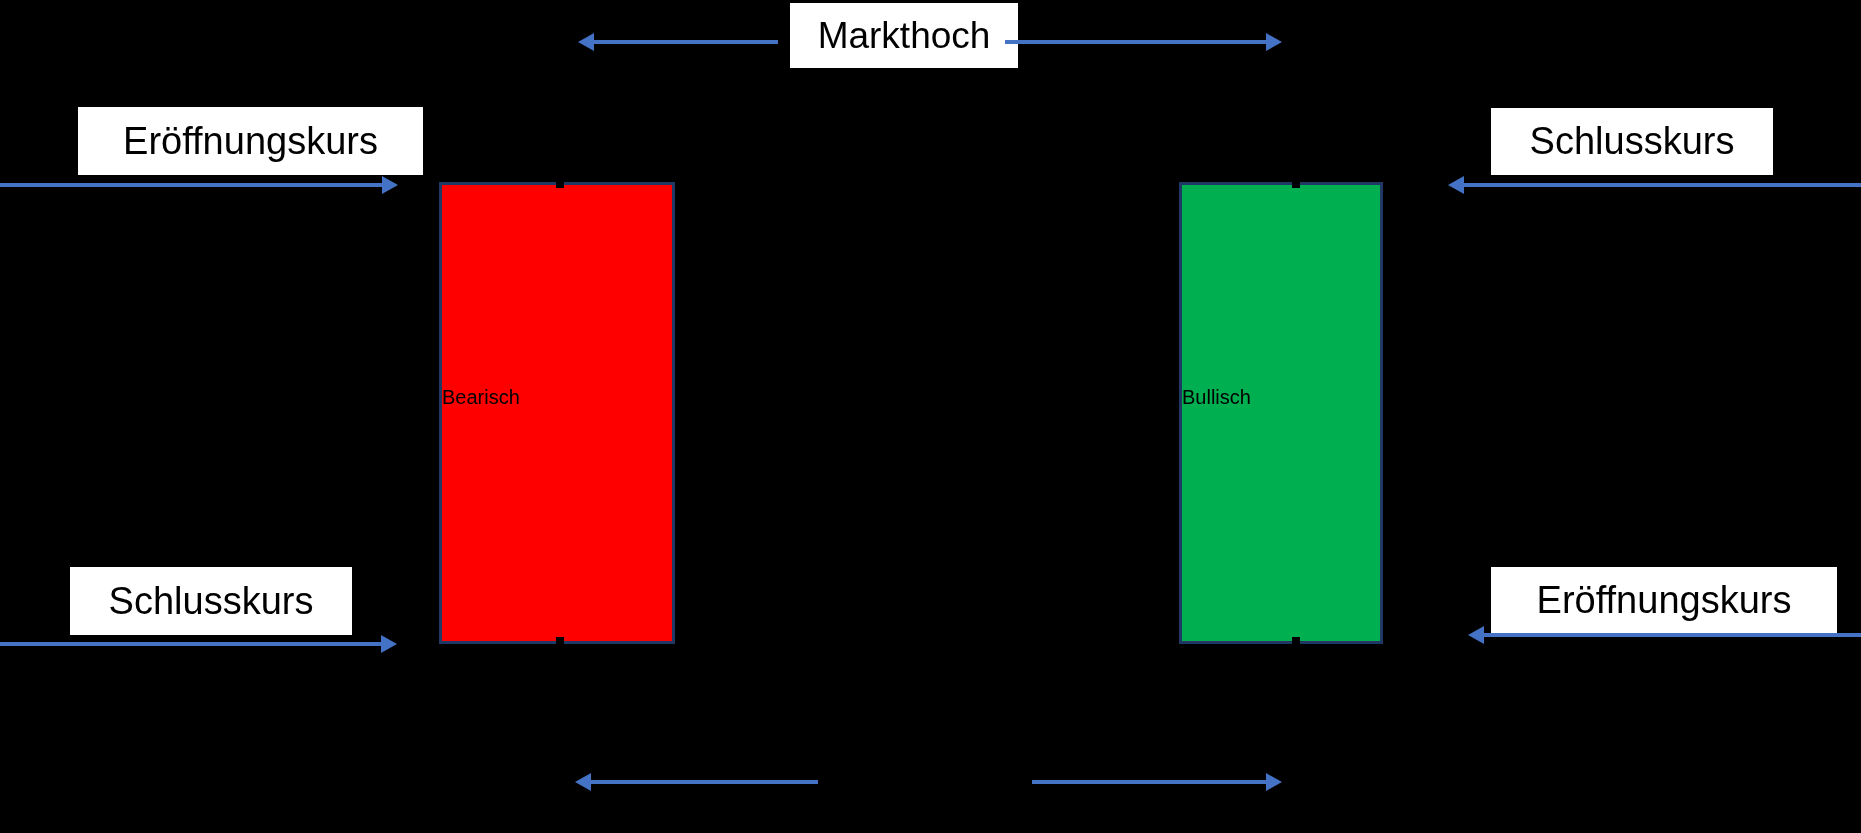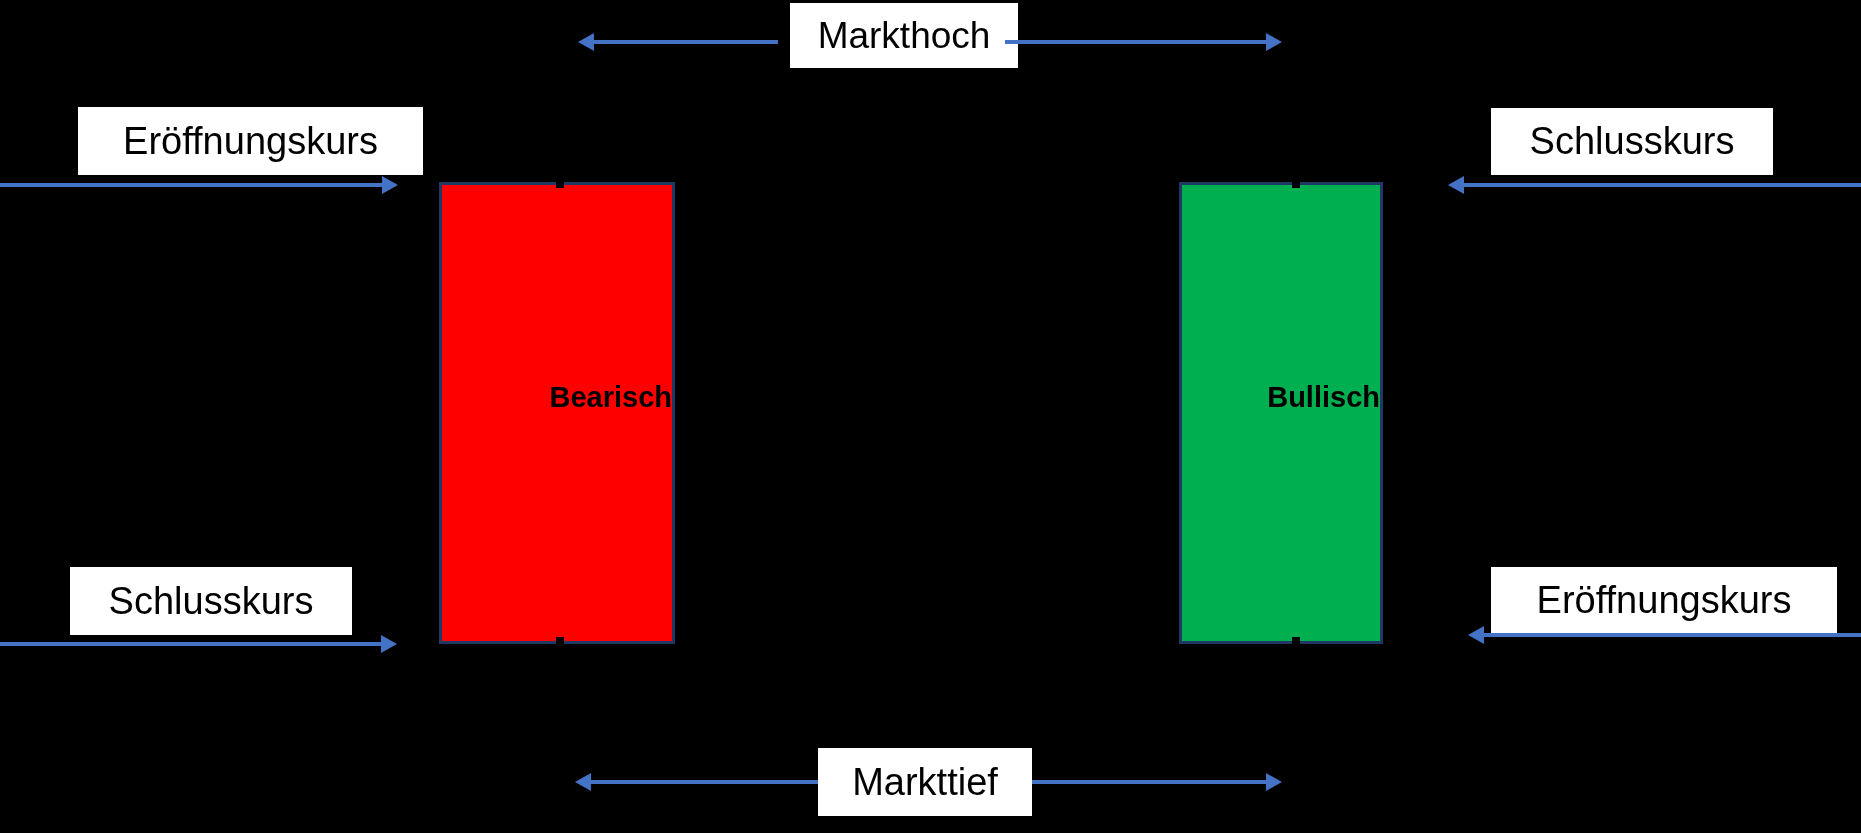--- a/index.html
+++ b/index.html
@@ -14,22 +14,22 @@
     position:absolute;
     box-sizing:border-box;
     border:3px solid var(--candle-border,#203864);
     z-index:2;
   }
   .candle.bearish{left:439px;top:182px;width:236px;height:462px;background:var(--bearish-fill,#FF0000);}
   .candle.bullish{left:1179px;top:182px;width:204px;height:462px;background:var(--bullish-fill,#00B050);}
   .candle-label{
     position:absolute;left:0;right:0;top:46.5%;
     transform:translateY(-50%);
-    text-align:right;
-    font-weight:bold;font-size:29px;color:#000;
+    text-align:left;
+    font-weight:normal;font-size:20px;color:#000;
   }
   .wick{
     position:absolute;width:8px;background:#000;z-index:3;
   }
   .wick.w-bear-top{left:556px;top:42px;height:146px;}
   .wick.w-bear-bottom{left:556px;top:637px;height:145px;}
   .wick.w-bull-top{left:1292px;top:42px;height:146px;}
   .wick.w-bull-bottom{left:1292px;top:637px;height:145px;}
   .label-box{
     position:absolute;
@@ -93,21 +93,20 @@
   </div>
   <div class="candle bullish">
     <div class="candle-label">Bullisch</div>
   </div>
 
   <div class="label-box lb-markthoch">Markthoch</div>
   <div class="label-box lb-open-left">Eröffnungskurs</div>
   <div class="label-box lb-close-left">Schlusskurs</div>
   <div class="label-box lb-close-right">Schlusskurs</div>
   <div class="label-box lb-open-right">Eröffnungskurs</div>
-  <div class="label-box lb-markttief">Markttief</div>
 
   <div class="aline al-mh-left"></div>
   <div class="ahead left ah-mh-left"></div>
   <div class="aline al-mh-right"></div>
   <div class="ahead right ah-mh-right"></div>
 
   <div class="aline al-open-left"></div>
   <div class="ahead right ah-open-left"></div>
   <div class="aline al-close-left"></div>
   <div class="ahead right ah-close-left"></div>

